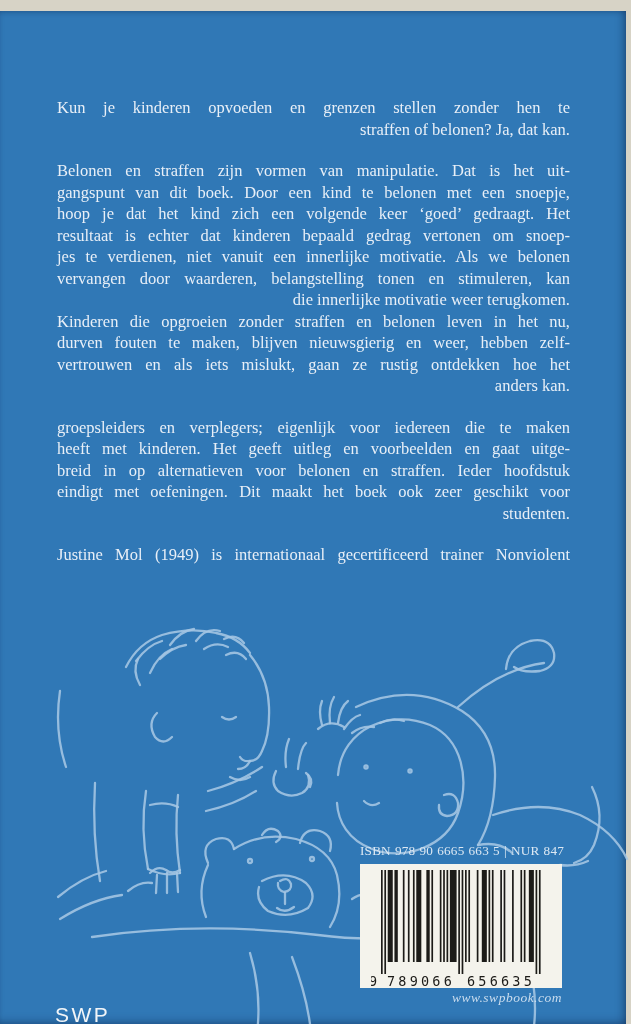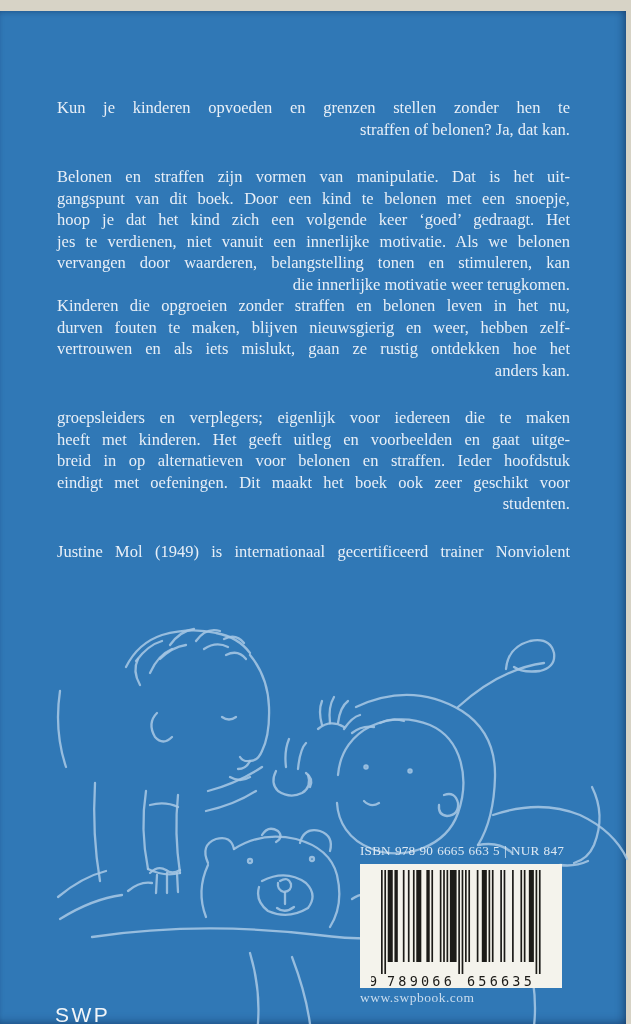--- a/index.html
+++ b/index.html
@@ -27,21 +27,21 @@
       inset 0 -7px 9px -5px rgba(10,25,60,.35),
       inset 0 4px 6px -4px rgba(10,25,60,.35);
   }
   .text-col{
     position:absolute;left:57px;top:86px;width:513px;
     color:var(--body_text);
     font-size:16.5px;line-height:21.5px;
     text-rendering:optimizeLegibility;
   }
   .para{margin:0 0 0 0;}
-  .para + .para{margin-top:26px;}
+  .para + .para{margin-top:20px;}
   .para.cont{margin-top:0;}
   .line{text-align:right;}
   .line.just{text-align:justify;text-align-last:justify;}
   .illustration{
     position:absolute;left:0;top:604px;width:631px;height:420px;
     pointer-events:none;
   }
   .illustration svg path, .illustration svg circle{
     fill:none;stroke:var(--line_art);stroke-width:2.3;
     stroke-linecap:round;stroke-linejoin:round;opacity:.88;
@@ -55,22 +55,23 @@
     position:absolute;left:360px;top:853px;width:202px;height:124px;
     background:var(--barcode_box);
   }
   .barcode-box svg{position:absolute;left:11px;top:4px;}
   .barcode-digits{
     font-family:"DejaVu Sans Mono", monospace;
     font-size:13.5px;fill:var(--barcode_bar);letter-spacing:3.2px;
   }
   .website{
     position:absolute;left:360px;top:979px;width:202px;
-    text-align:left;color:var(--website_text);font-size:13.5px;
+    text-align:right;color:var(--website_text);font-size:13.5px;
     letter-spacing:.5px;
+    font-style:italic;
   }
   .swp-logo{
     position:absolute;left:55px;top:976px;
     font-family:"Liberation Sans", sans-serif;
     font-weight:normal;font-size:21px;letter-spacing:2.5px;
     color:#f2f5f8;
     margin-top:16px;
   }
 </style>
 </head>
@@ -165,20 +166,21 @@
 
   <div class="text-col">
     <div class="para">
         <div class="line just">Kun je kinderen opvoeden en grenzen stellen zonder hen te</div>
         <div class="line">straffen of belonen? Ja, dat kan.</div>
       </div>
     <div class="para">
         <div class="line just">Belonen en straffen zijn vormen van manipulatie. Dat is het uit-</div>
         <div class="line just">gangspunt van dit boek. Door een kind te belonen met een snoepje,</div>
         <div class="line just">hoop je dat het kind zich een volgende keer ‘goed’ gedraagt. Het</div>
+        <div class="line just">resultaat is echter dat kinderen bepaald gedrag vertonen om snoep-</div>
         <div class="line just">jes te verdienen, niet vanuit een innerlijke motivatie. Als we belonen</div>
         <div class="line just">vervangen door waarderen, belangstelling tonen en stimuleren, kan</div>
         <div class="line">die innerlijke motivatie weer terugkomen.</div>
       </div>
     <div class="para cont">
         <div class="line just">Kinderen die opgroeien zonder straffen en belonen leven in het nu,</div>
         <div class="line just">durven fouten te maken, blijven nieuwsgierig en weer, hebben zelf-</div>
         <div class="line just">vertrouwen en als iets mislukt, gaan ze rustig ontdekken hoe het</div>
         <div class="line">anders kan.</div>
       </div>

